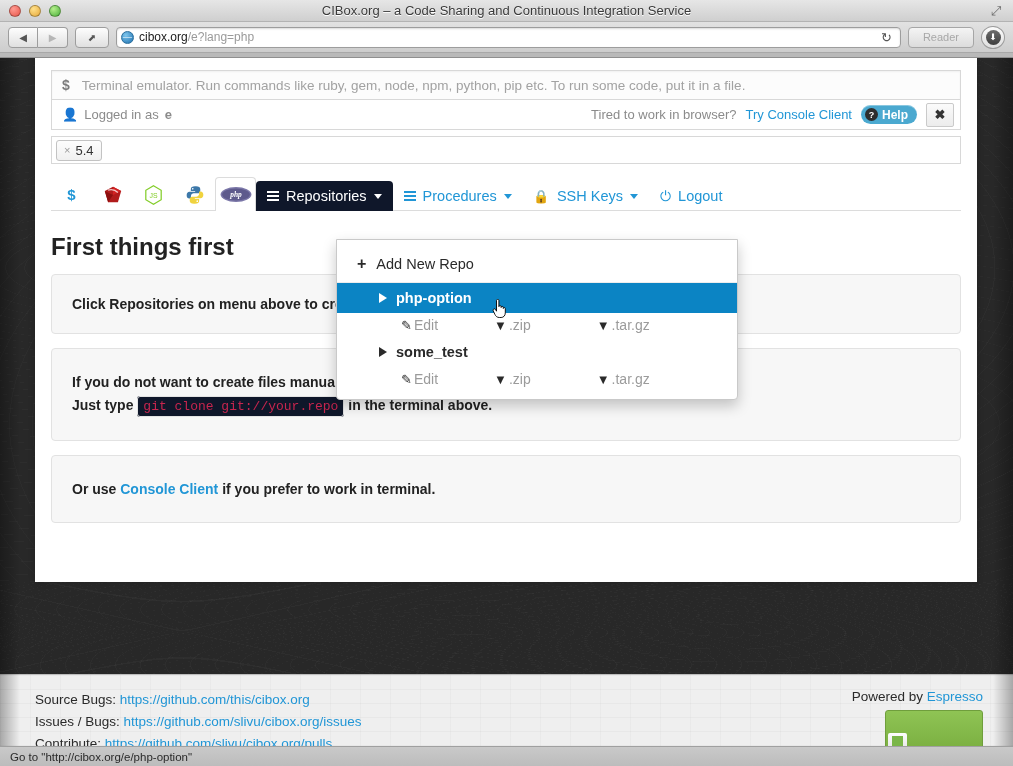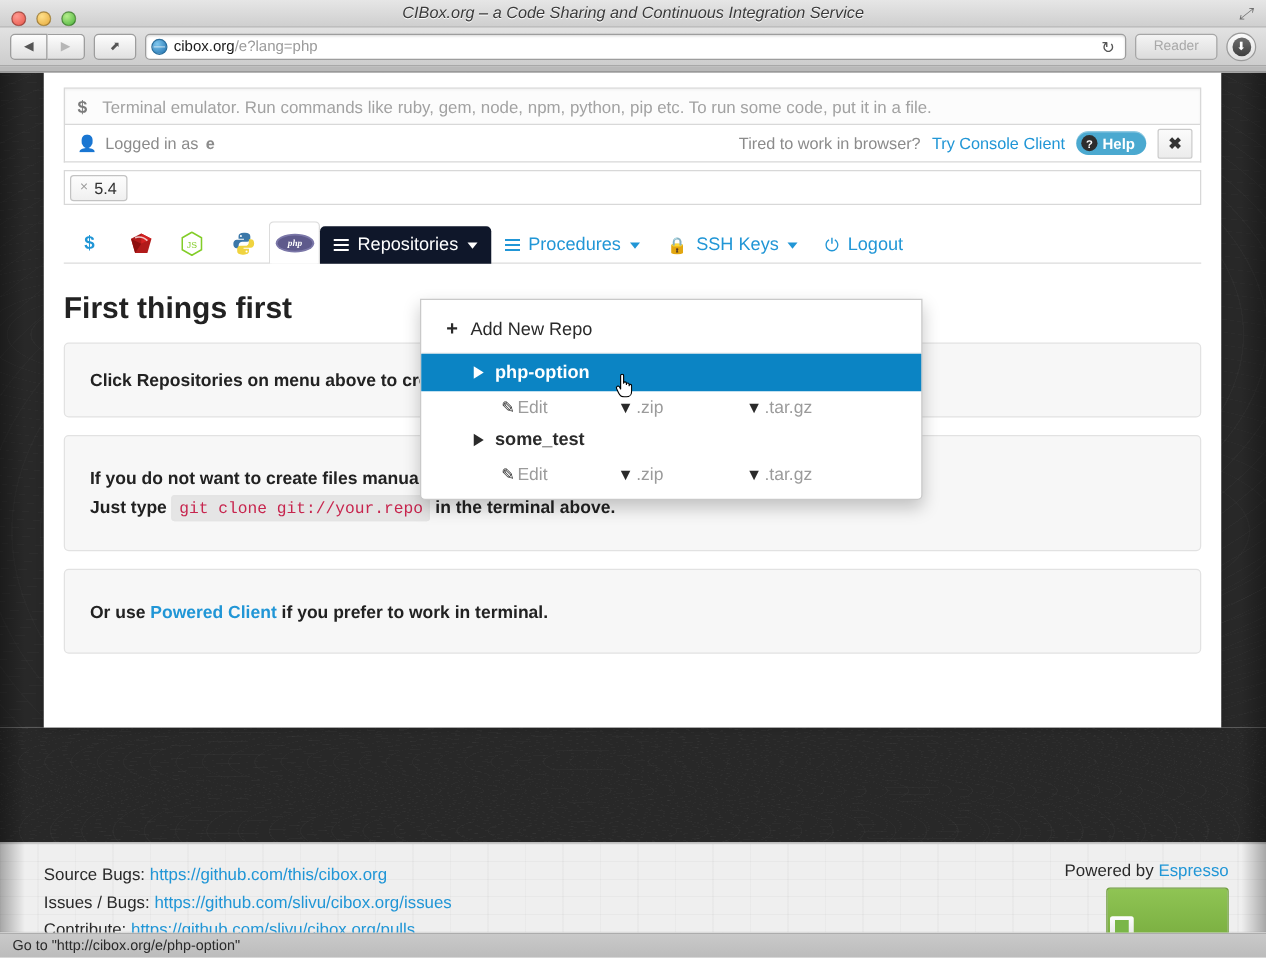--- a/index.html
+++ b/index.html
@@ -14,21 +14,21 @@
   
   .browser {
     width: 1013px; height: 766px;
     display: flex; flex-direction: column;
     background: linear-gradient(#e8e8e8, #d6d6d6);
   }
   .titlebar {
     height: 22px; position: relative;
     background: linear-gradient(#e6e6e6, #cfcfcf);
     border-bottom: 1px solid #b3b3b3;
-    display: flex; align-items: flex-end; font-style: italic;
+    display: flex; align-items: center;
   }
   .traffic { display: flex; gap: 8px; padding-left: 9px; }
   .dot { width: 12px; height: 12px; border-radius: 50%; border: 1px solid rgba(0,0,0,.30); }
   .dot.red    { background: radial-gradient(circle at 35% 30%, #ff9a91, #e8564a); }
   .dot.yellow { background: radial-gradient(circle at 35% 30%, #ffe08a, #e6a93b); }
   .dot.green  { background: radial-gradient(circle at 35% 30%, #b6ef8c, #49b03a); }
   .win-title {
     position: absolute; left: 0; right: 0; text-align: center;
     font-size: 13px; color: #3a3a3a; line-height: 22px;
     text-shadow: 0 1px 0 #fff; pointer-events: none;
@@ -210,21 +210,21 @@
   .content { padding: 16px 16px 0 16px; }
   .h1 { font-size: 24px; font-weight: bold; color: #222; margin: 6px 0 13px 0; }
   .panel {
     background: #f7f7f7; border: 1px solid #e2e2e2; border-radius: 4px;
     padding: 18px 20px; margin-bottom: 14px;
     font-size: 14px; color: #222; font-weight: bold; line-height: 1.6;
   }
   .panel.tall { padding: 22px 20px; }
   .code {
     font-family: "Liberation Mono", monospace; font-size: 13px;
-    color: #c7254e; background: #e5e5e5;
+    color: #c7254e; background: #0f172a;
     border: 1px solid #e4e4e4; border-radius: 3px;
     padding: 2px 5px; font-weight: normal;
   }
 
   
   .dropdown {
     position: absolute; left: 336px; top: 181px; width: 402px;
     background: #fff; border: 1px solid #c9c9c9; border-radius: 0 0 4px 4px;
     box-shadow: 0 6px 14px rgba(0,0,0,.22); z-index: 20;
     padding: 6px 0 8px 0;
@@ -456,21 +456,21 @@
           <div>If you do not want to create files manually, you can clone a GitHub repository.</div>
           <div>
             <span>Just type</span>
             <span class="code">git clone git://your.repo</span>
             <span>in the terminal above.</span>
           </div>
         </div>
 
         <div class="panel tall">
           <span>Or use</span>
-          <a class="link" href="#">Powered Client</a>
+          <a class="link" href="#">Console Client</a>
           <span>if you prefer to work in terminal.</span>
         </div>
       </div>
     </div>
 
     <div class="dropdown">
 
       <div class="dd-add">
         <span class="dd-plus">+</span>
         <span>Add New Repo</span>

